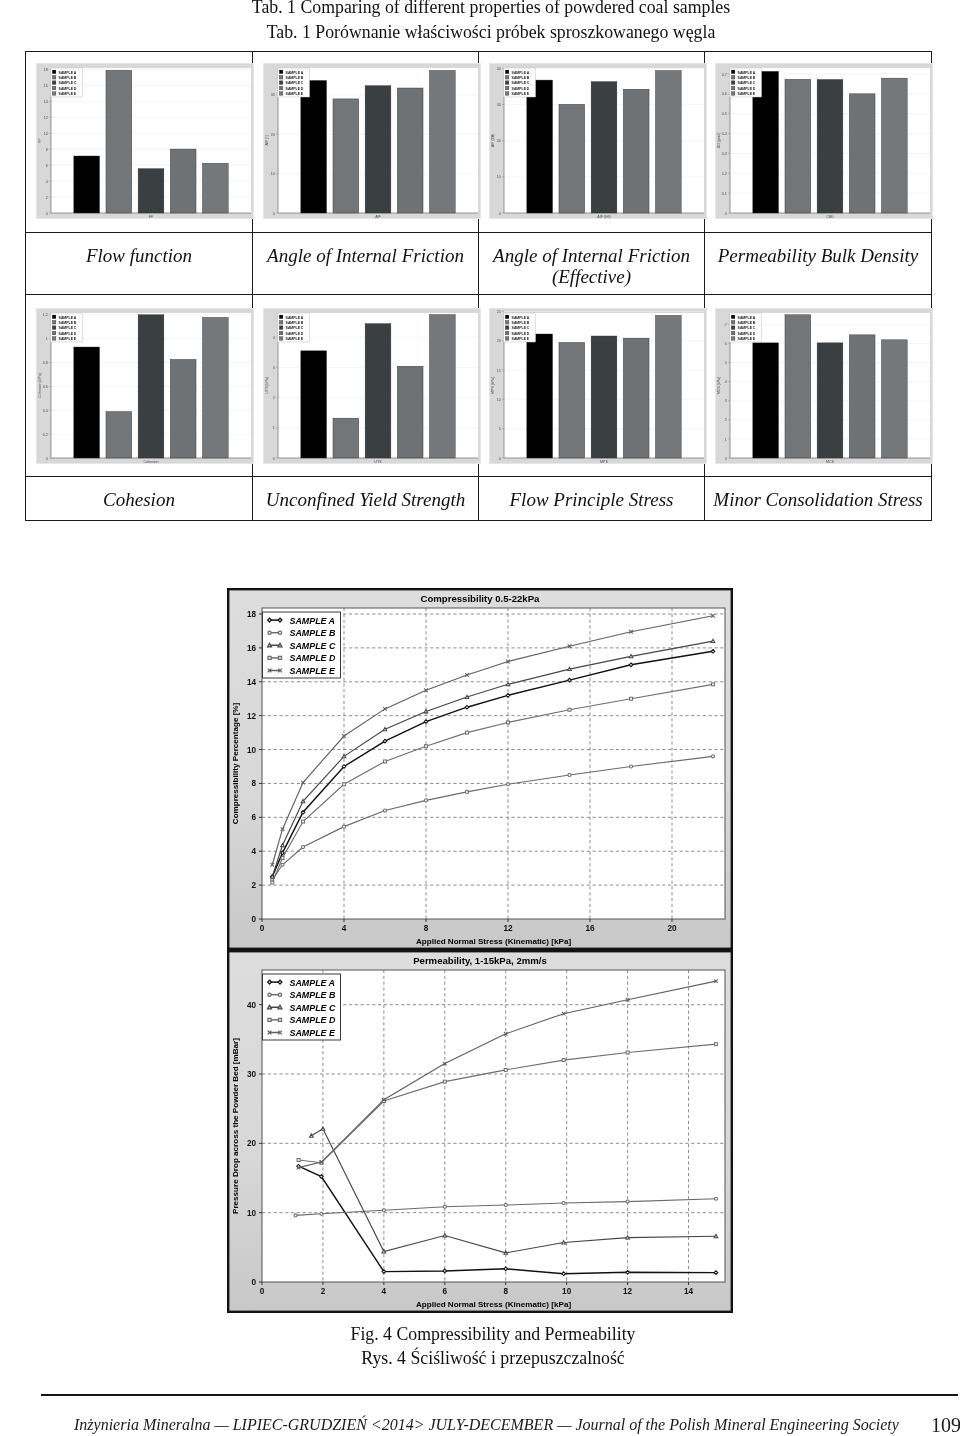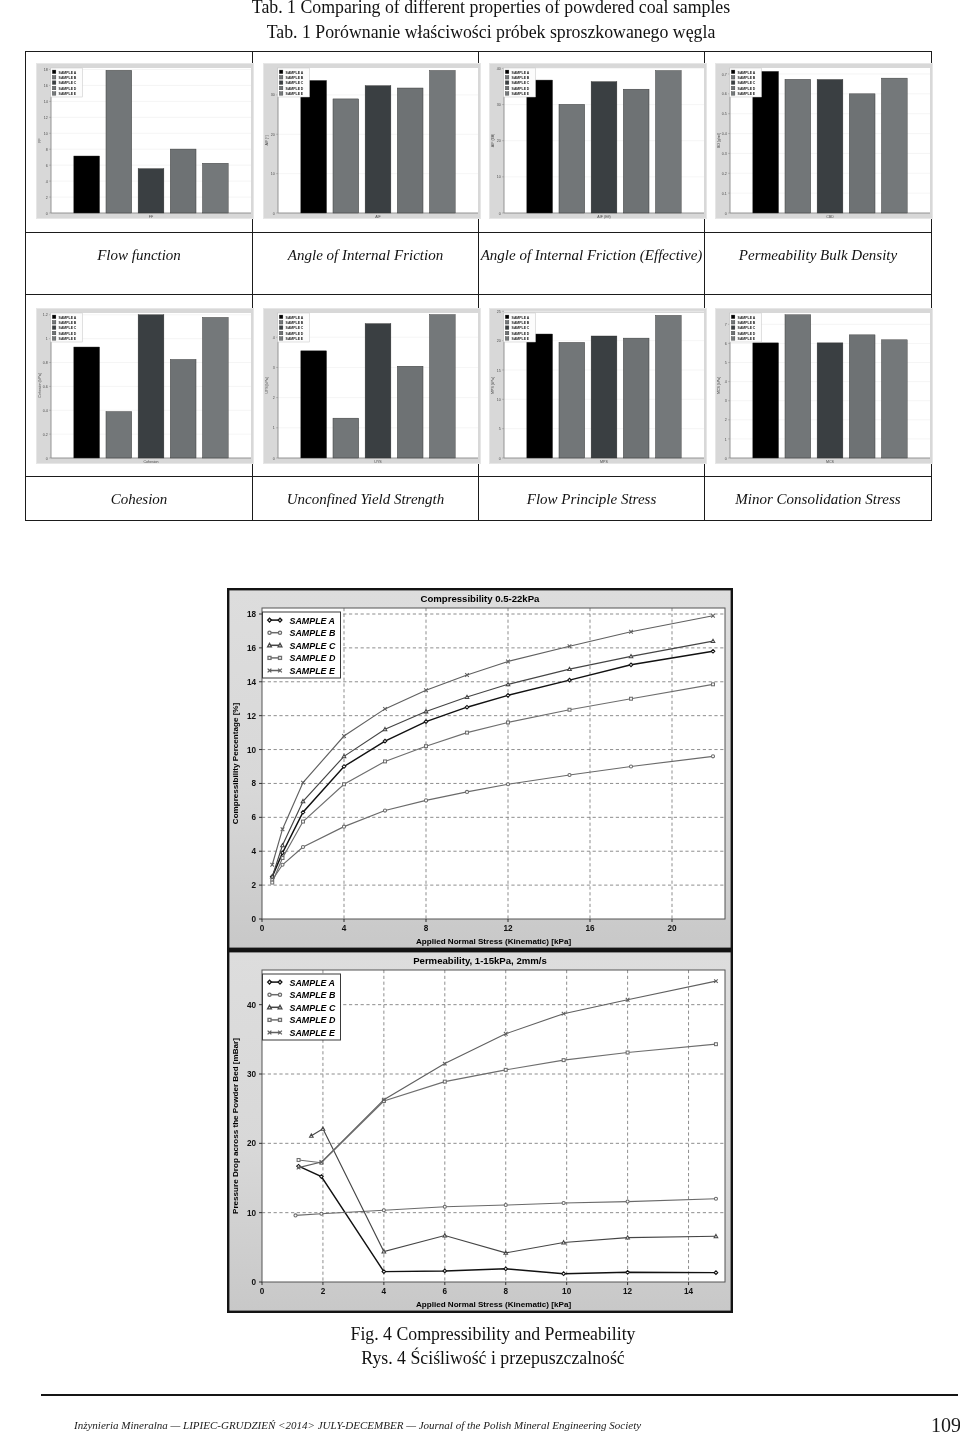--- a/index.html
+++ b/index.html
@@ -10,21 +10,21 @@
   
   .cap-top{position:absolute;left:11px;top:-5px;width:960px;text-align:center;font-size:17.8px;line-height:25px;color:#111;}
   .cap-top div{white-space:nowrap;}
 
   
   .tbl{position:absolute;left:25px;top:51px;width:906px;border-collapse:collapse;table-layout:fixed;}
   .tbl td{border:1.1px solid #1b1b1b;padding:0;vertical-align:middle;}
   .tbl td{box-sizing:border-box;}
   .tbl tr.r1 td{height:181px;} .tbl tr.r3 td{height:182px;}
   .tbl tr.r2 td{height:62px;} .tbl tr.r4 td{height:44px;}
-  .tbl td.lblcell{text-align:center;font-style:italic;font-size:15px;line-height:21px;color:#111;vertical-align:top;padding-top:12px;}
+  .tbl td.lblcell{text-align:center;font-style:italic;font-size:19px;line-height:21px;color:#111;vertical-align:top;padding-top:12px;}
   .c1{width:227px;} .c2{width:226px;} .c3{width:226px;} .c4{width:227px;}
 
   .chartwrap{position:absolute;width:218px;height:156px;overflow:visible;}
   #bar0{left:36px;top:63px;} #bar1{left:263px;top:63px;}
   #bar2{left:489px;top:63px;} #bar3{left:715px;top:63px;}
   #bar4{left:36px;top:308px;} #bar5{left:263px;top:308px;}
   #bar6{left:489px;top:308px;} #bar7{left:715px;top:308px;}
 
   
   svg.bar{display:block;}
@@ -33,21 +33,21 @@
   .fig{position:absolute;left:227px;top:588px;width:506px;}
   .fig svg{display:block;}
 
   
   .cap-bot{position:absolute;left:13px;top:1322px;width:960px;text-align:center;font-size:17.8px;line-height:24px;color:#111;}
   .cap-bot div{white-space:nowrap;}
 
   
   .foot-rule{position:absolute;left:41px;top:1394px;width:917px;height:2px;background:#151515;}
   .footer{position:absolute;left:0px;top:1415px;width:960px;height:20px;}
-  .footer .ftext{position:absolute;left:74px;top:0;font-style:italic;font-size:11px;line-height:20px;color:#1a1a1a;}
+  .footer .ftext{position:absolute;left:74px;top:0;font-style:italic;font-size:16px;line-height:20px;color:#1a1a1a;}
   .footer .fpage{position:absolute;right:-1px;top:-2px;font-size:20px;line-height:24px;color:#1a1a1a;font-family:"Liberation Serif",serif;}
 </style>
 </head>
 <body>
 
 <div class="page">
 
   <div class="cap-top">
     <div>Tab. 1 Comparing of different properties of powdered coal samples</div>
     <div>Tab. 1 Porównanie właściwości próbek sproszkowanego węgla</div>

